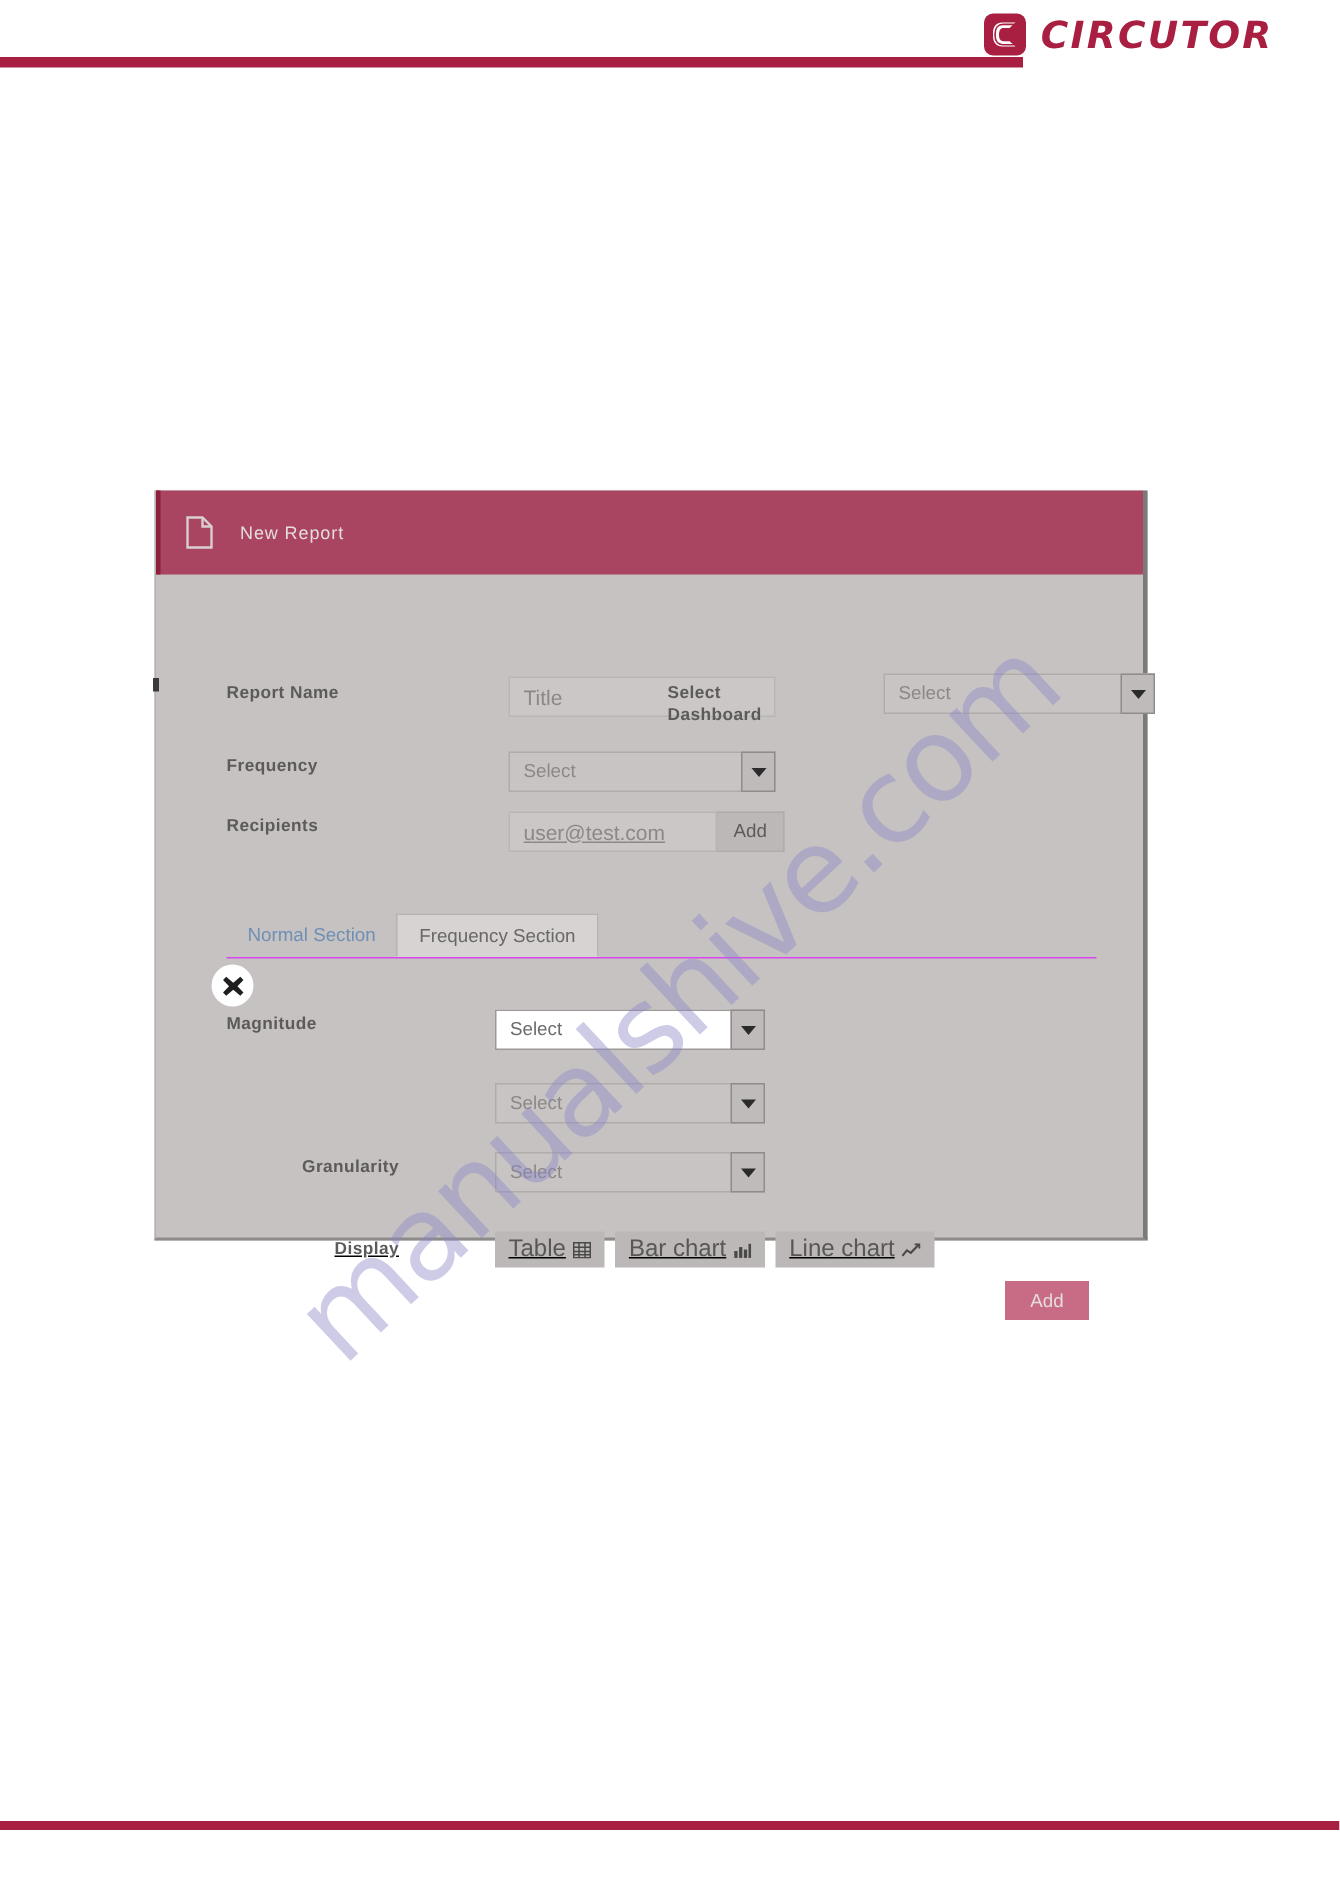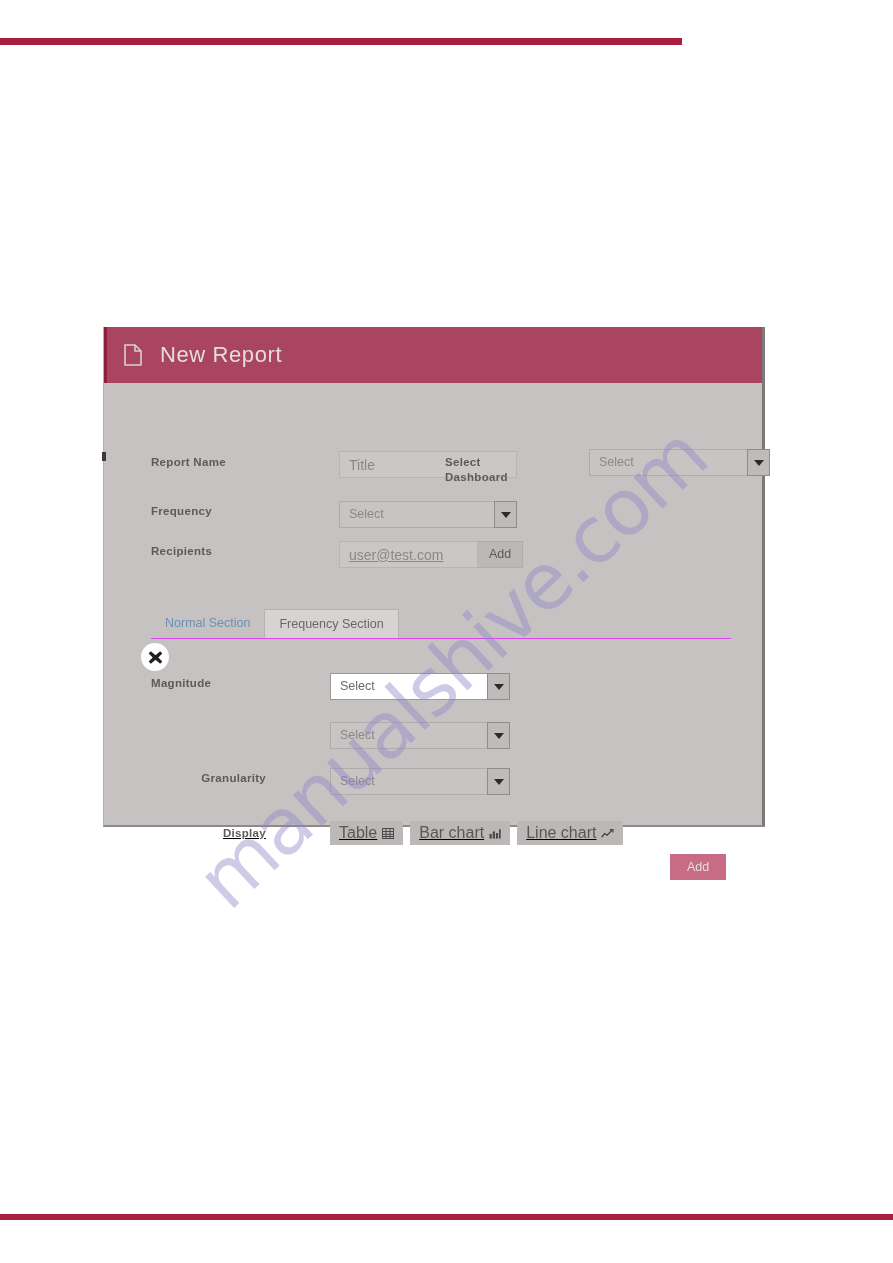--- a/index.html
+++ b/index.html
@@ -93,21 +93,21 @@
     background: #8e1f3c;
   }
   .doc-icon {
     width: 18px;
     height: 22px;
     margin-right: 18px;
     flex: 0 0 auto;
   }
   .dialog-title {
     color: #e4dcdd;
-    font-size: 22px;
+    font-size: 12px;
     letter-spacing: 0.6px;
   }
 
   .dialog-body {
     position: relative;
     padding: 0;
     height: 444px;
   }
 
   
@@ -320,20 +320,28 @@
     transform-origin: left top;
     left: 30px;
     top: 480px;
     letter-spacing: -2px;
   }
 </style>
 </head>
 <body>
 
 <div class="page-header">
+  <div class="brand-logo">
+    <svg class="brand-mark" viewBox="0 0 30 30">
+      <rect x="1" y="1" width="28" height="28" rx="6" fill="#a81f41"></rect>
+      <path d="M22 7 H13 C9.5 7 7 9.6 7 14.2 V16 C7 20.5 9.5 23 13 23 H22 L18 19.5 H14 C12 19.5 11 18 11 15.2 C11 12.2 12 10.6 14 10.6 H18 Z" fill="#ffffff"></path>
+      <path d="M22 8.2 H13.6 C10.6 8.2 8.4 10.4 8.4 14.4 V15.9 C8.4 19.7 10.6 21.8 13.6 21.8 H21.3" fill="none" stroke="#a81f41" stroke-width="1.1"></path>
+    </svg>
+    <div class="brand-name">CIRCUTOR</div>
+  </div>
   <div class="header-rule"></div>
 </div>
 
 <div class="dialog">
 
   <div class="dialog-titlebar">
     <svg class="doc-icon" viewBox="0 0 18 22">
       <path d="M1 1 H11 L17 7 V21 H1 Z" fill="none" stroke="#d9cfd1" stroke-width="1.6"></path>
       <path d="M11 1 V7 H17" fill="none" stroke="#d9cfd1" stroke-width="1.6"></path>
     </svg>

